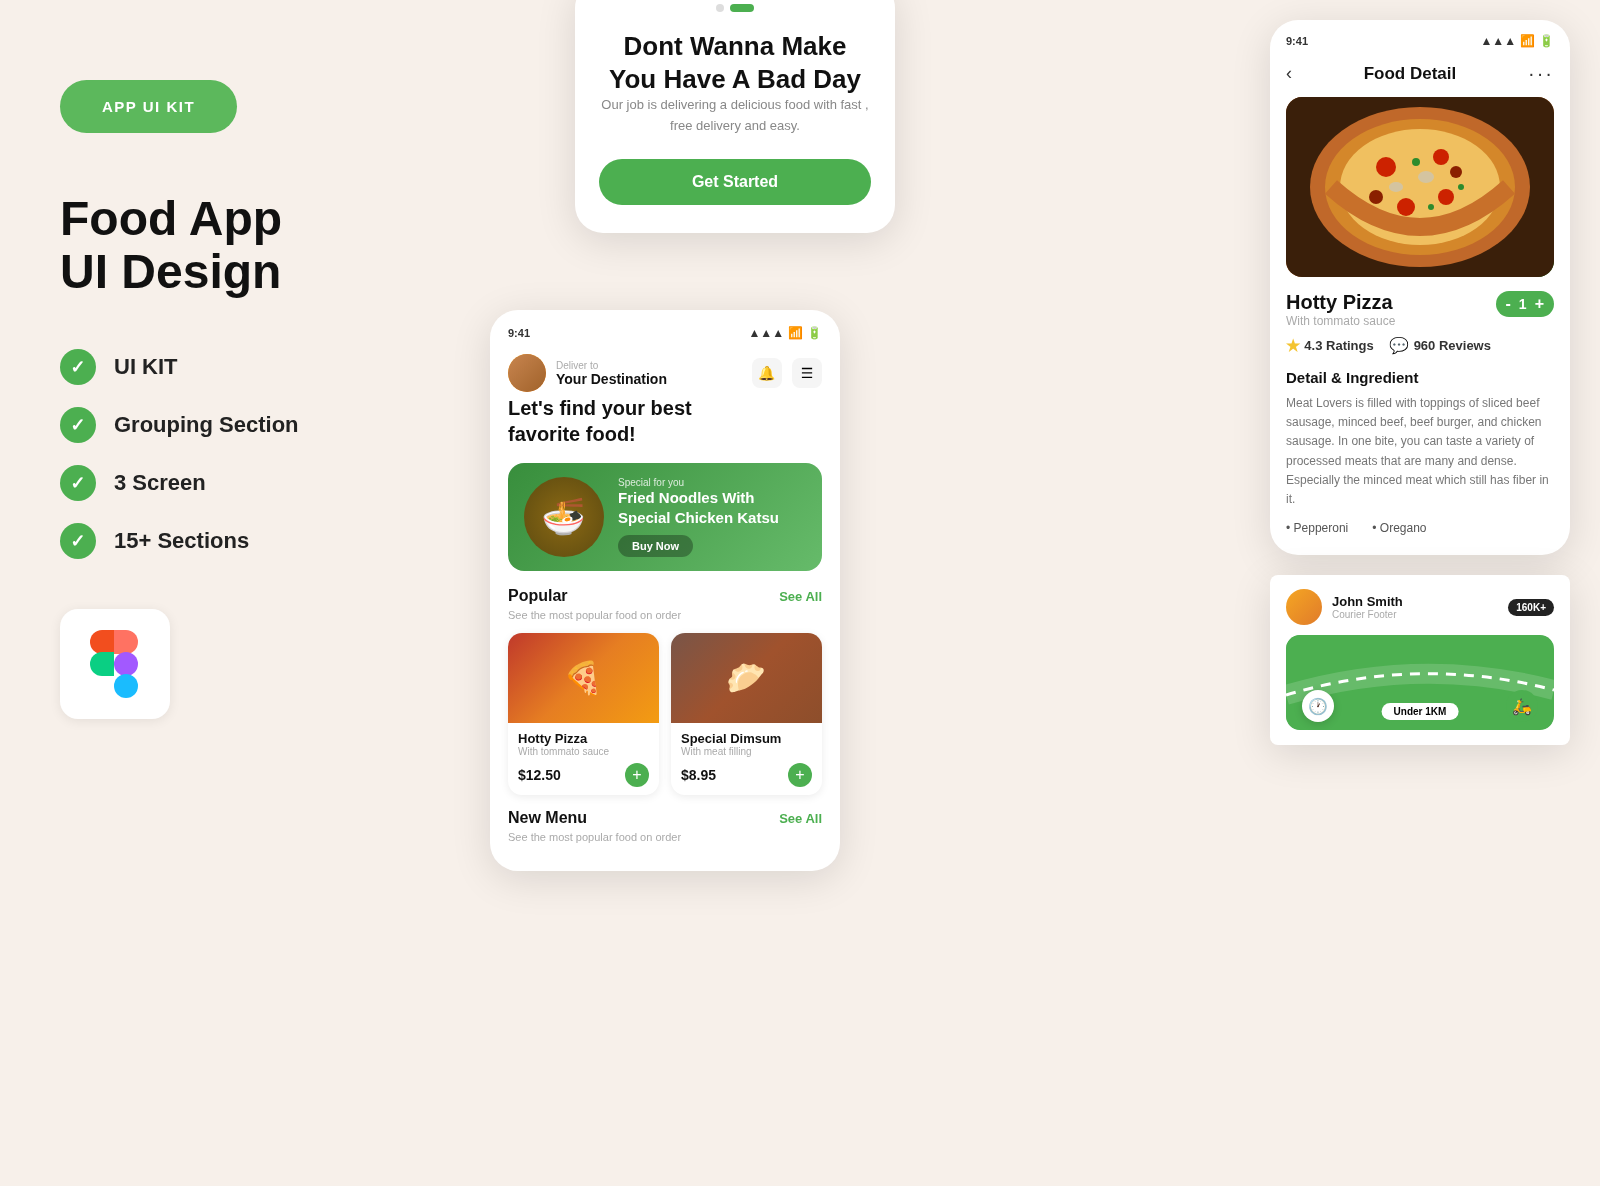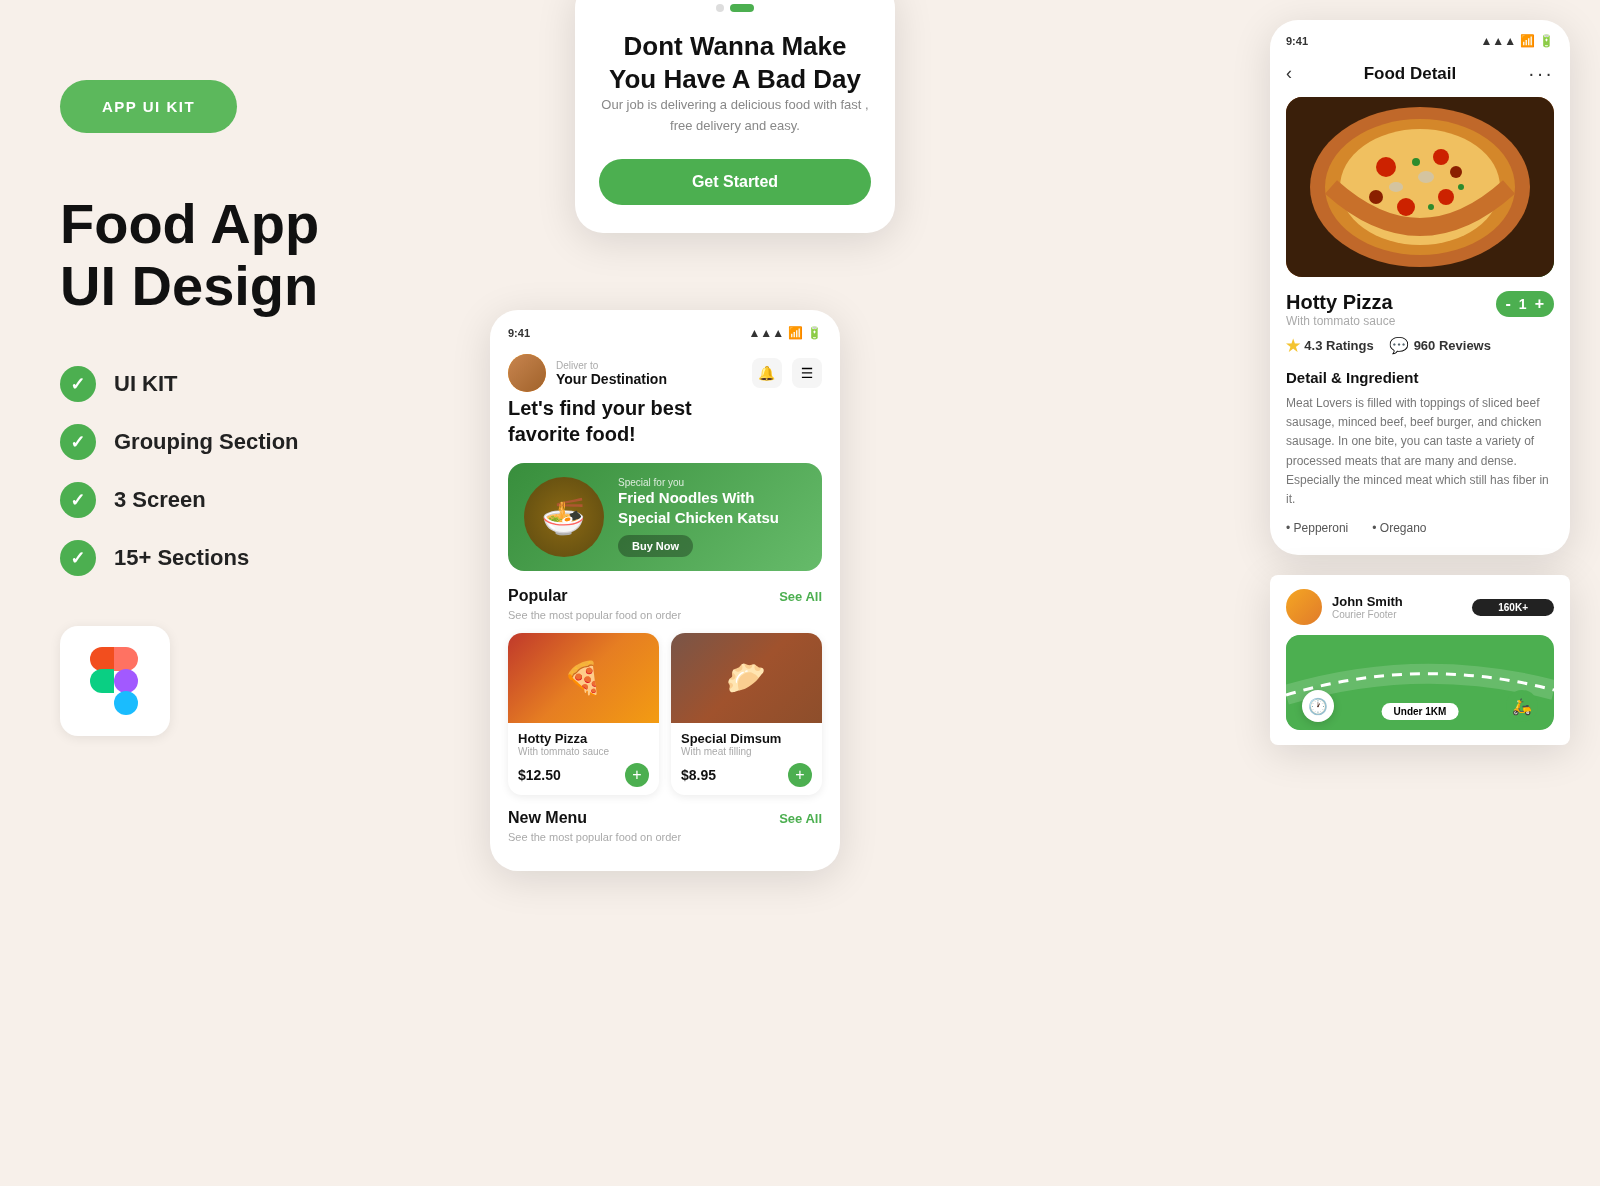--- a/index.html
+++ b/index.html
@@ -26,21 +26,21 @@
       font-size: 15px;
       letter-spacing: 1.5px;
       border: none;
       border-radius: 30px;
       padding: 18px 42px;
       cursor: pointer;
       display: inline-block;
       margin-bottom: 60px;
     }
     .main-title {
-      font-size: 56px;
+      font-size: 48px;
       font-weight: 900;
       color: #111;
       line-height: 1.1;
       margin-bottom: 50px;
     }
     .feature-list {
       list-style: none;
       margin-bottom: 50px;
     }
     .feature-list li {
@@ -336,21 +336,21 @@
       background: linear-gradient(135deg, #f5a623, #e07b2a);
     }
     .courier-info .courier-name { font-size: 13px; font-weight: 700; color: #111; }
     .courier-info .courier-role { font-size: 10px; color: #aaa; }
     .followers-badge {
       background: #222;
       color: white;
       font-size: 10px;
       font-weight: 700;
       border-radius: 12px;
-      padding: 3px 26px;
+      padding: 3px 8px;
       margin-left: auto;
     }
     .delivery-map {
       width: 100%; height: 95px;
       background: linear-gradient(135deg, #4caf50 0%, #81c784 50%, #a5d6a7 100%);
       border-radius: 14px;
       display: flex;
       align-items: center;
       justify-content: center;
       font-size: 28px;

